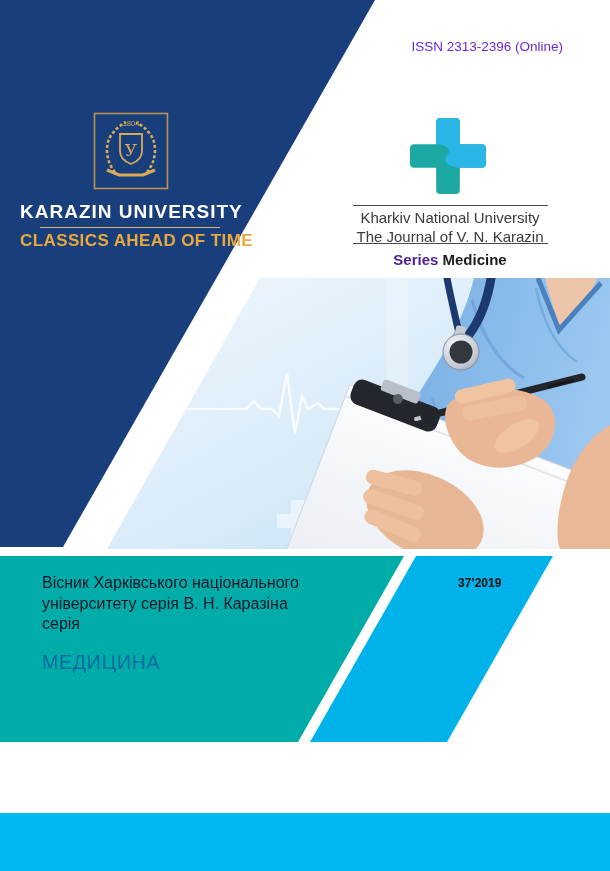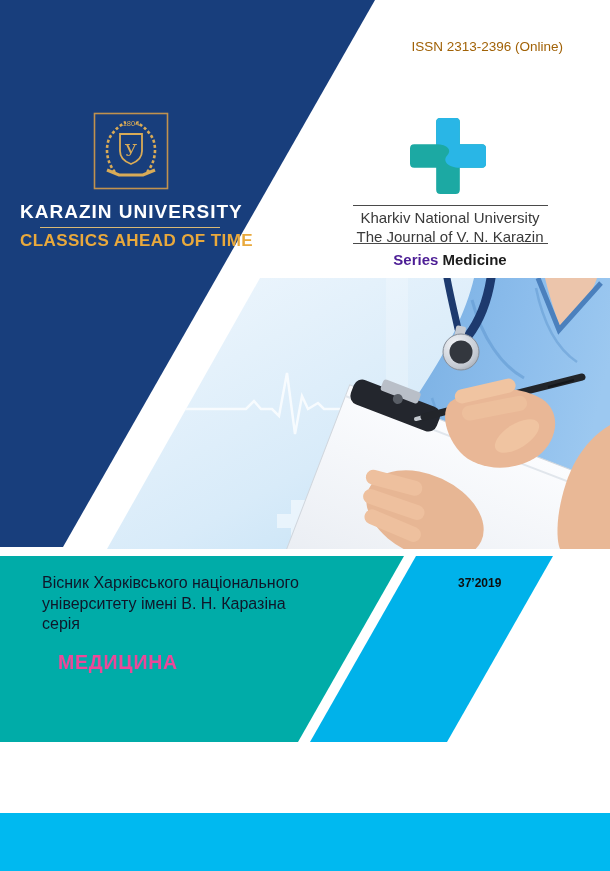--- a/index.html
+++ b/index.html
@@ -4,21 +4,21 @@
 <style>
   html,body{margin:0;padding:0;background:#e8e8e8;}
   .page{
     position:relative;width:610px;height:871px;background:#ffffff;
     overflow:hidden;font-family:"Liberation Sans",sans-serif;margin:0 auto;
   }
   .shapes{position:absolute;left:0;top:0;width:610px;height:871px;display:block;}
   .abs{position:absolute;}
 
   
-  .issn{top:37px;right:47px;text-align:left;font-size:13.5px;line-height:20px;color:#a16207;}
+  .issn{top:37px;right:47px;text-align:left;font-size:13.5px;line-height:20px;color:#6d28d9;}
 
   
   .emblem{left:93px;top:112px;width:76px;height:78px;}
   .uni-text{left:20px;top:201px;width:220px;text-align:center;}
   .uni-name{font-size:19px;font-weight:700;color:#ffffff;letter-spacing:1px;white-space:nowrap;}
   .uni-divider{left:40px;top:227px;width:180px;height:1px;background:rgba(238,199,116,.9);}
   .uni-motto{left:20px;top:231px;width:220px;text-align:left;font-size:17px;font-weight:700;
              color:#E9A93C;letter-spacing:.4px;white-space:nowrap;}
 
   
@@ -26,21 +26,21 @@
   .rule{background:#4a4a4a;height:1px;width:195px;left:353px;}
   .rule-top{top:205px;}
   .rule-bottom{top:243px;}
   .jr-title{left:340px;top:209px;width:220px;text-align:center;font-size:15px;line-height:18.5px;color:#3a3a3a;}
   .series{left:340px;top:251px;width:220px;text-align:center;font-size:15px;}
   .series-label{color:#4c1d95;font-weight:700;}
   .series-name{color:#1c1c1c;font-weight:700;}
 
   
   .banner-lines{left:42px;top:573px;width:360px;font-size:16px;line-height:20.5px;color:#0f172a;}
-  .banner-series{left:42px;top:651px;font-size:19.5px;font-weight:700;color:#ec4899;letter-spacing:.8px;margin-left:16px;}
+  .banner-series{left:42px;top:651px;font-size:19.5px;font-weight:400;color:#0369a1;letter-spacing:.8px;}
 
   
   .issue{left:458px;top:576px;font-size:12px;font-weight:700;color:#0e0e0e;}
 </style>
 </head>
 <body>
 
 <div class="page">
 
   <svg class="shapes" viewBox="0 0 610 871">
@@ -166,20 +166,20 @@
   </div>
   <div class="abs rule rule-bottom"></div>
   <div class="abs series">
     <span class="series-label">Series</span>
     <span> </span>
     <span class="series-name">Medicine</span>
   </div>
 
   <div class="abs banner-lines">
     <div>Вісник Харківського національного</div>
-    <div>університету імені В. Н. Каразіна</div>
+    <div>університету серія В. Н. Каразіна</div>
     <div>серія</div>
   </div>
   <div class="abs banner-series">МЕДИЦИНА</div>
 
   <div class="abs issue">37’2019</div>
 
 </div>
 
 </body></html>

